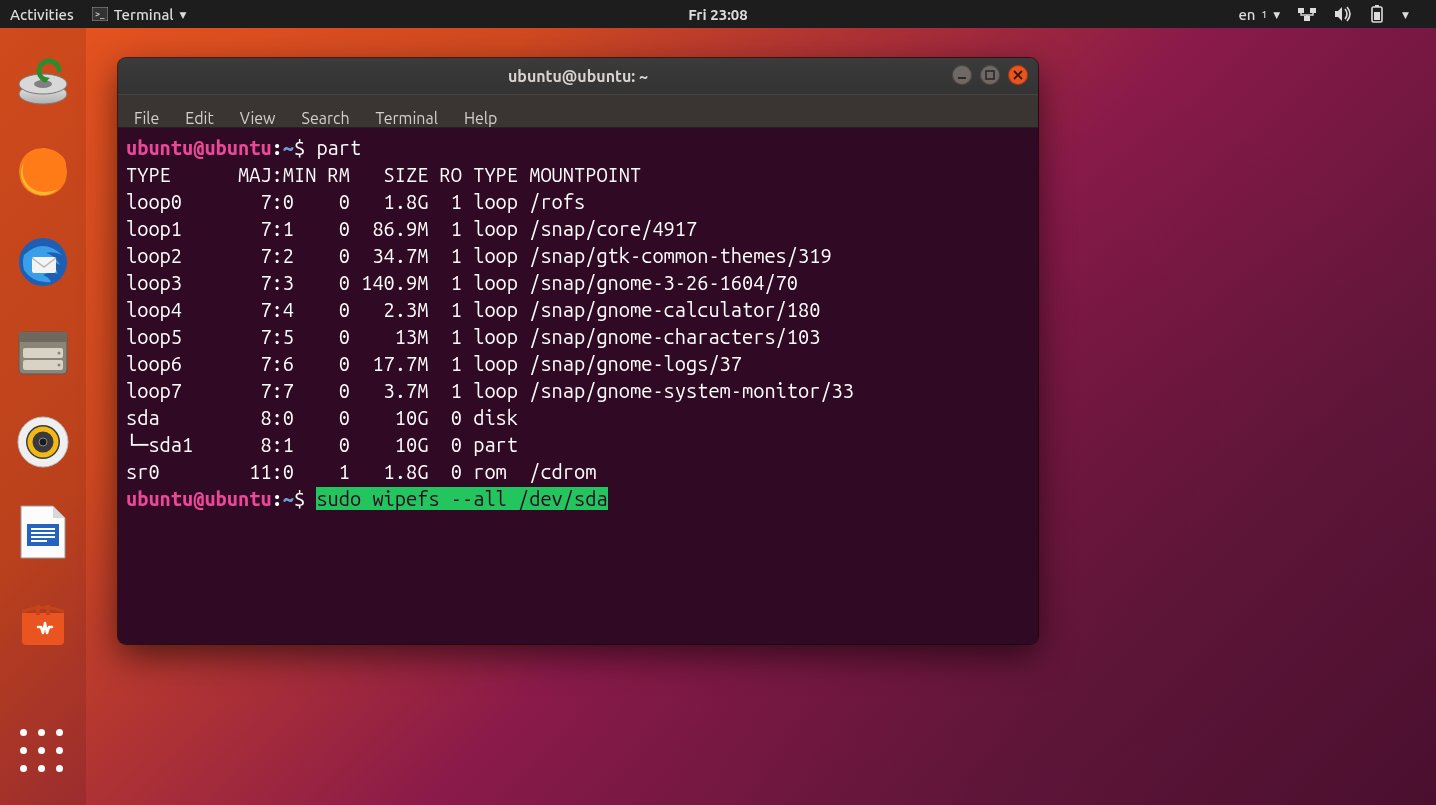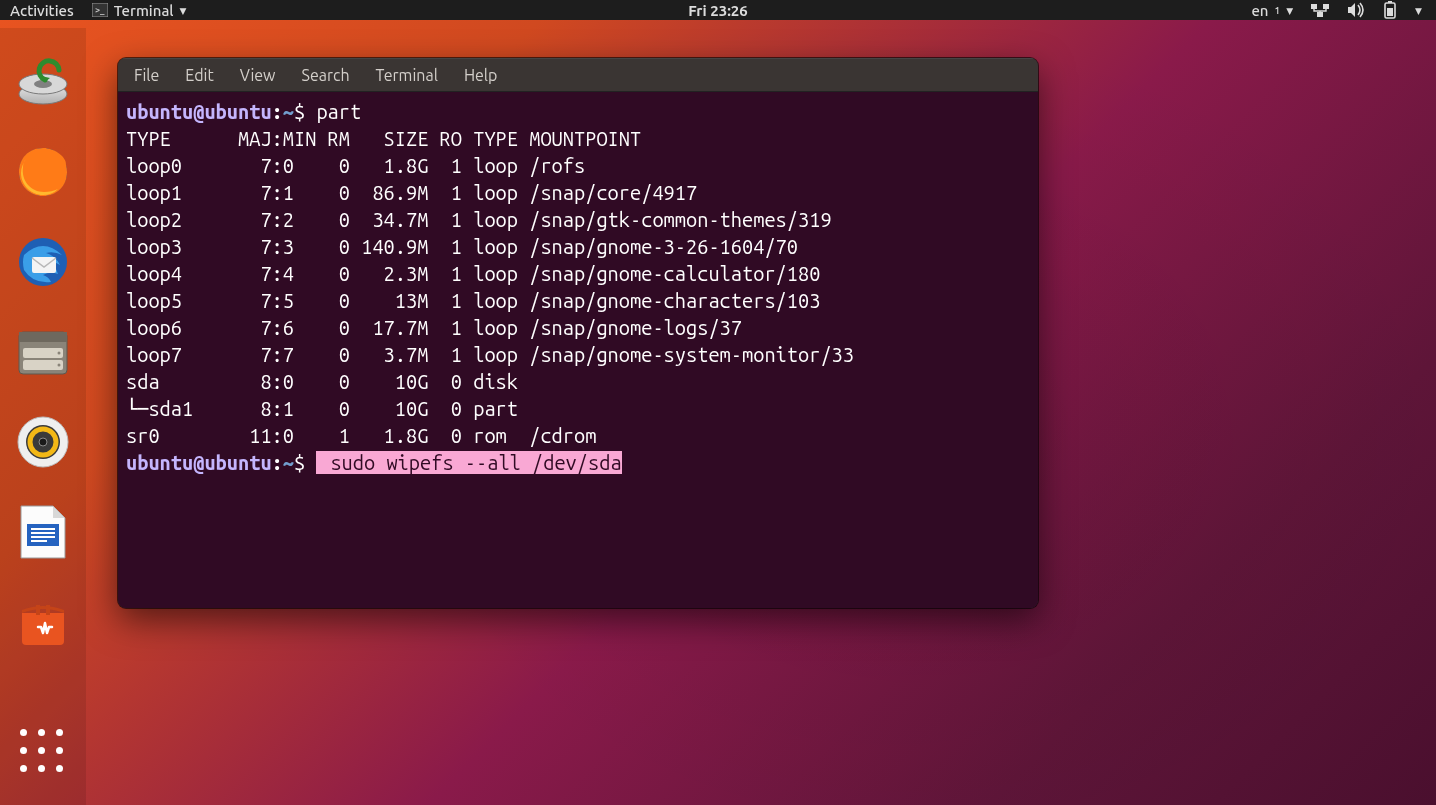--- a/index.html
+++ b/index.html
@@ -5,29 +5,29 @@
   html,body{margin:0;padding:0;width:1436px;height:805px;overflow:hidden;font-family:"Ubuntu","DejaVu Sans",sans-serif;}
   body{
     background:
       radial-gradient(ellipse 900px 700px at 65% 55%, rgba(0,0,0,0.05) 0%, rgba(0,0,0,0) 60%),
       linear-gradient(135deg, #e95420 0%, #d04920 25%, #8a1a4a 55%, #5e1538 80%, #4a0f2e 100%);
     position:relative;
   }
 
   
   .topbar{
-    position:absolute;top:0;left:0;right:0;height:20px;
+    position:absolute;top:0;left:0;right:0;height:28px;
     background:#1d1d1d;color:#dcdcdc;
     display:flex;align-items:center;
     font-size:15px;font-weight:500;
     user-select:none;
   }
   .topbar .left{display:flex;align-items:center;gap:18px;padding-left:10px;}
   .topbar .center{position:absolute;left:50%;transform:translateX(-50%);font-weight:600;}
-  .topbar .right{margin-left:auto;display:flex;align-items:center;gap:18px;padding-right:14px;}
+  .topbar .right{margin-left:auto;display:flex;align-items:center;gap:18px;padding-right:27px;}
   .topbar .item{display:flex;align-items:center;gap:6px;cursor:pointer;}
   .topbar svg{fill:#dcdcdc;}
   .topbar .appmenu{display:flex;align-items:center;gap:6px;}
   .topbar .tri{font-size:9px;position:relative;top:1px;}
 
   
   .dock{
     position:absolute;top:28px;left:0;bottom:0;width:86px;
     background:rgba(0,0,0,0.10);
     display:flex;flex-direction:column;align-items:center;
@@ -59,59 +59,59 @@
     position:relative;
   }
   .termwin .winbtns{position:absolute;right:10px;top:7px;display:flex;gap:8px;}
   .termwin .winbtn{width:20px;height:20px;border-radius:50%;display:flex;align-items:center;justify-content:center;cursor:pointer;box-shadow:inset 0 0 0 1px rgba(0,0,0,0.3);}
   .wb-min{background:#6f6864;}
   .wb-max{background:#6f6864;}
   .wb-close{background:#e95420;}
 
   .termwin .menubar{
     height:32px;background:#3a3533;color:#d3cfca;
-    display:flex;align-items:center;gap:26px;padding:0 16px;font-size:16px;
+    display:flex;align-items:flex-end;gap:26px;padding:0 16px;font-size:16px;
     border-top:1px solid #444;border-bottom:1px solid #222;
   }
   .termwin .menubar span{cursor:pointer;}
 
   .termwin .termbody{
     background:#300a24;color:#ffffff;
     padding:6px 8px 30px 8px;
     font-family:"Ubuntu Mono","DejaVu Sans Mono",monospace;
     font-size:20px;line-height:27px;
     min-height:480px;
     white-space:pre;
   }
-  .prompt-user{color:#c4b5fd;font-weight:bold;}
+  .prompt-user{color:#ec4899;font-weight:bold;}
   .prompt-colon{color:#ffffff;font-weight:bold;}
   .prompt-path{color:#729fcf;font-weight:bold;}
   .prompt-dollar{color:#ffffff;}
   .cmd{color:#ffffff;}
-  .hl{background:#f9a8d4;color:#300a24;padding-left:14px;}
+  .hl{background:#22c55e;color:#300a24;}
 </style>
 </head>
 <body>
 
 <div class="topbar">
   <div class="left">
     <div class="item">
       <span>Activities</span>
     </div>
     <div class="item appmenu">
       <svg width="16" height="14" viewBox="0 0 16 14">
           <rect x="0" y="0" width="16" height="14" rx="1" fill="#333" stroke="#999" stroke-width="1"></rect>
           <text x="3" y="10" font-size="9" fill="#ccc">&gt;_</text>
         </svg>
       <span>Terminal</span>
       <span class="tri">▼</span>
     </div>
   </div>
   <div class="center item">
-    <span>Fri 23:26</span>
+    <span>Fri 23:08</span>
   </div>
   <div class="right">
     <div class="item">
       <span>en</span>
         <sub style="font-size:10px;">1</sub>
       <span class="tri">▼</span>
     </div>
     <div class="item">
       <svg width="18" height="16" viewBox="0 0 18 16">
           <rect x="0" y="2" width="6" height="5" fill="#dcdcdc"></rect>
@@ -218,20 +218,40 @@
     <span></span>
       <span></span>
       <span></span>
     <span></span>
       <span></span>
       <span></span>
   </div>
 </div>
 
 <div class="termwin">
+  <div class="titlebar">
+    <span>ubuntu@ubuntu: ~</span>
+    <div class="winbtns">
+      <div class="winbtn wb-min">
+        <svg width="10" height="10" viewBox="0 0 10 10">
+            <rect x="1" y="7" width="8" height="2" fill="#2a2a2a"></rect>
+          </svg>
+      </div>
+      <div class="winbtn wb-max">
+        <svg width="10" height="10" viewBox="0 0 10 10">
+            <rect x="1" y="1" width="8" height="8" fill="none" stroke="#2a2a2a" stroke-width="1.6"></rect>
+          </svg>
+      </div>
+      <div class="winbtn wb-close">
+        <svg width="10" height="10" viewBox="0 0 10 10">
+            <path d="M1 1 L9 9 M9 1 L1 9" stroke="#3a1505" stroke-width="1.8"></path>
+          </svg>
+      </div>
+    </div>
+  </div>
   <div class="menubar">
     <span>File</span>
     <span>Edit</span>
     <span>View</span>
     <span>Search</span>
     <span>Terminal</span>
     <span>Help</span>
   </div>
   <div class="termbody"><span class="prompt-user">ubuntu@ubuntu</span><span class="prompt-colon">:</span><span class="prompt-path">~</span><span class="prompt-dollar">$ </span><span class="cmd">part</span>
 <span>TYPE      MAJ:MIN RM   SIZE RO TYPE MOUNTPOINT</span>

